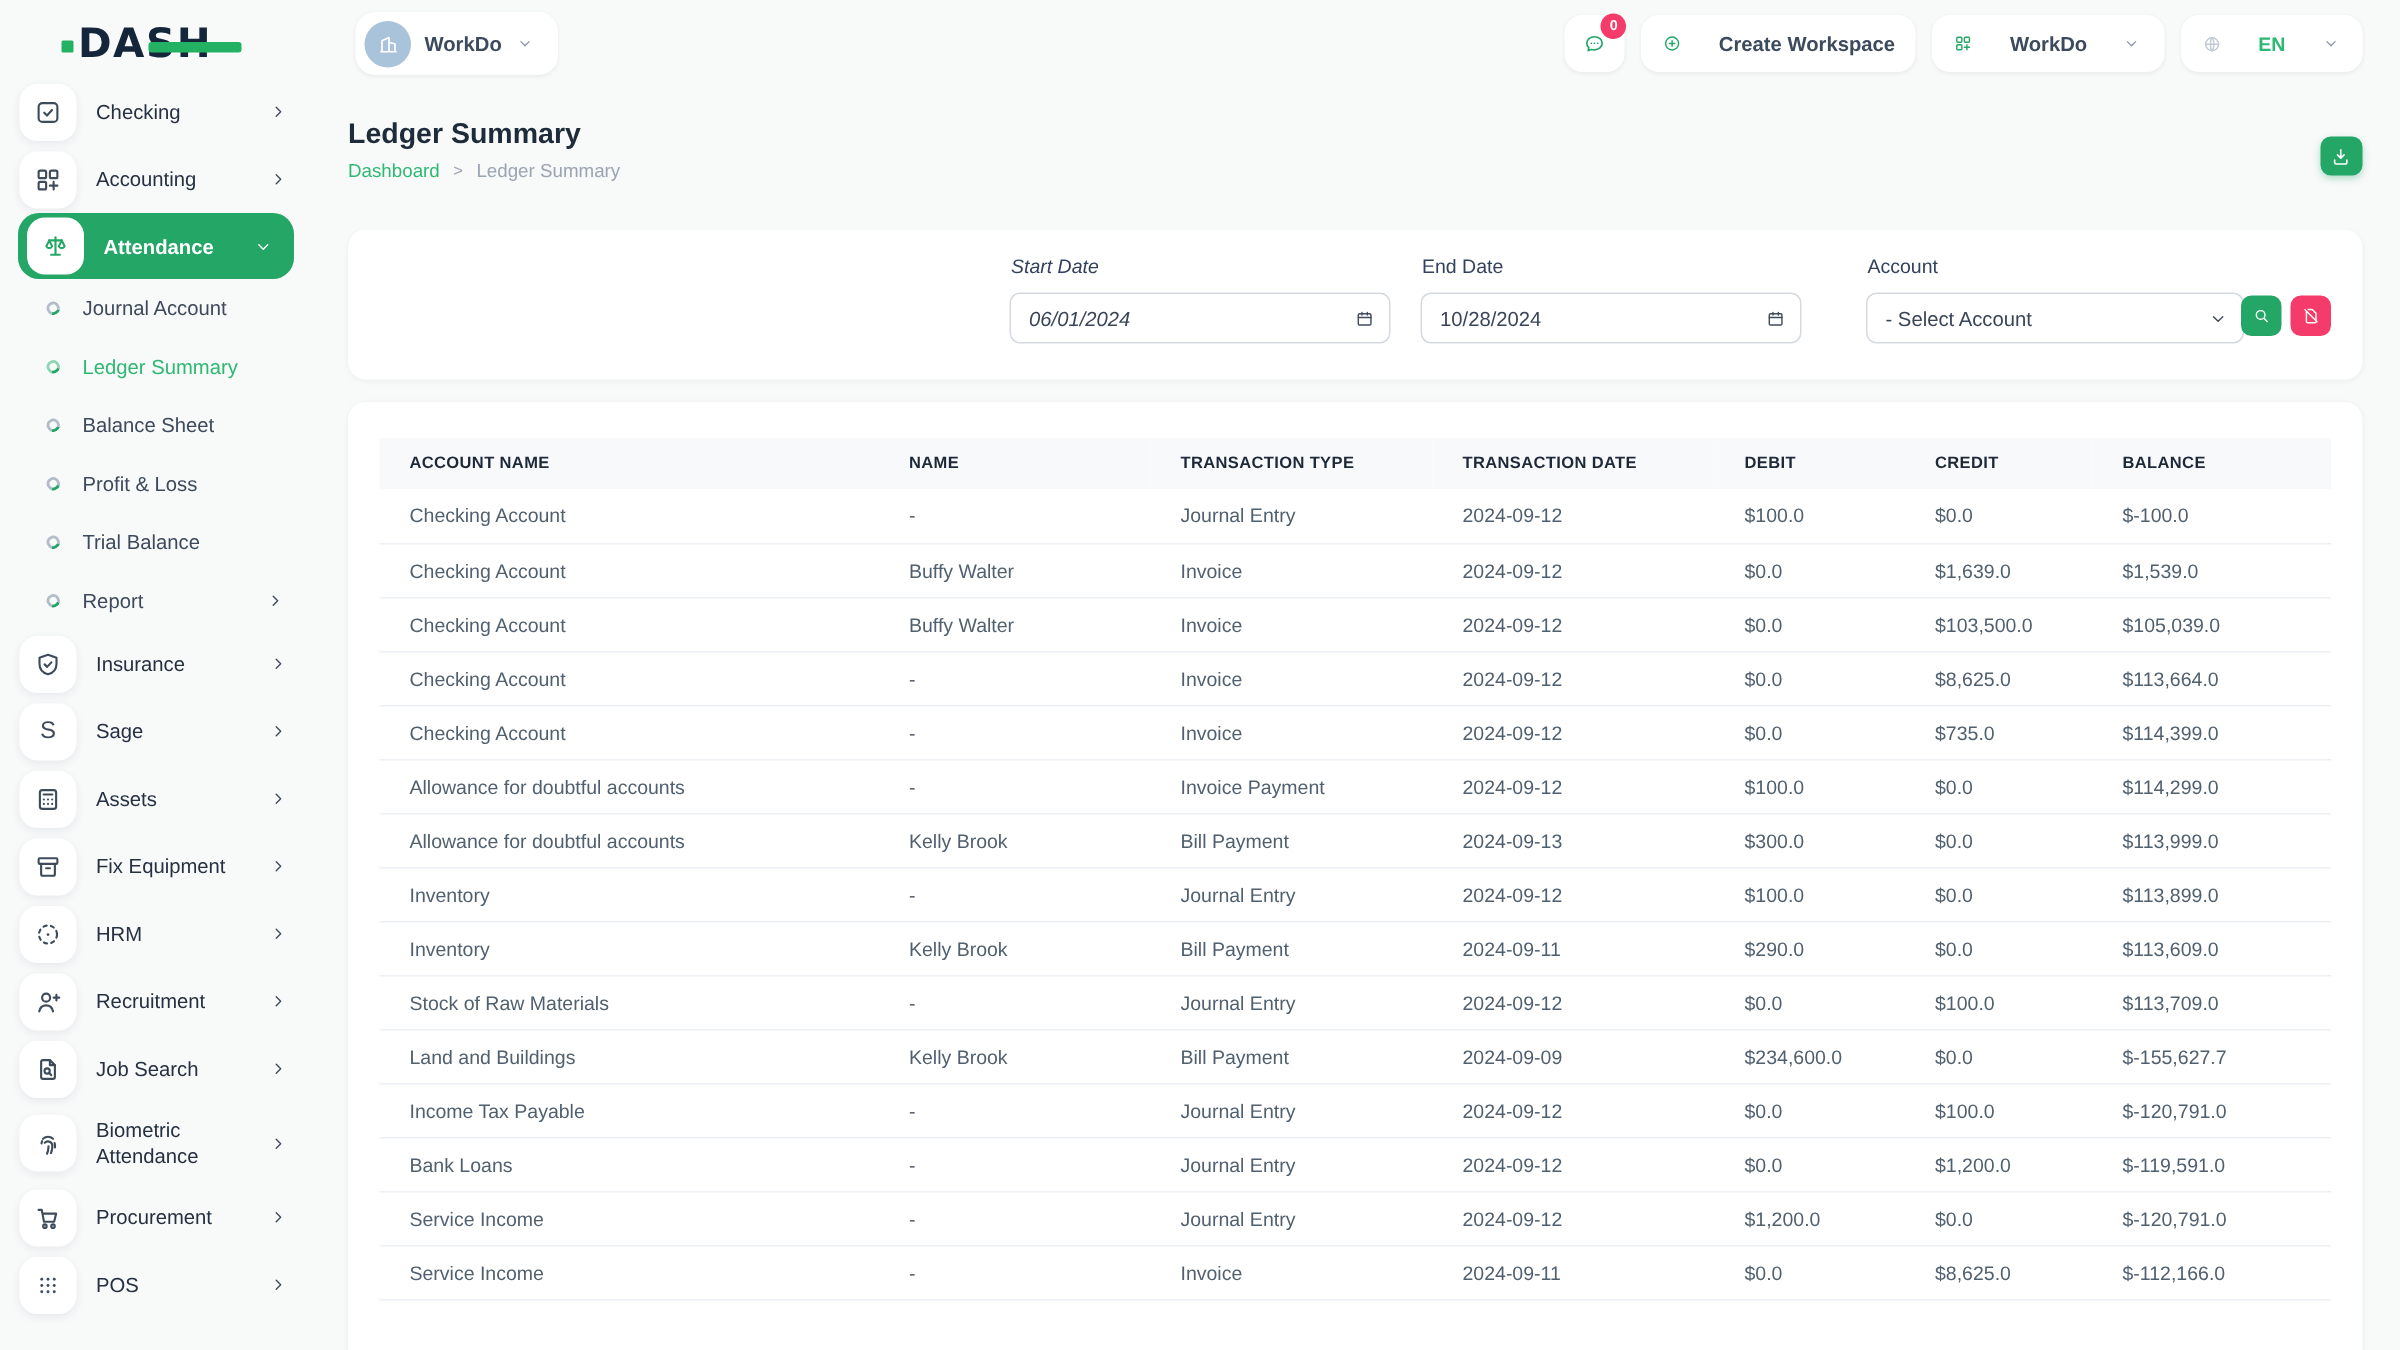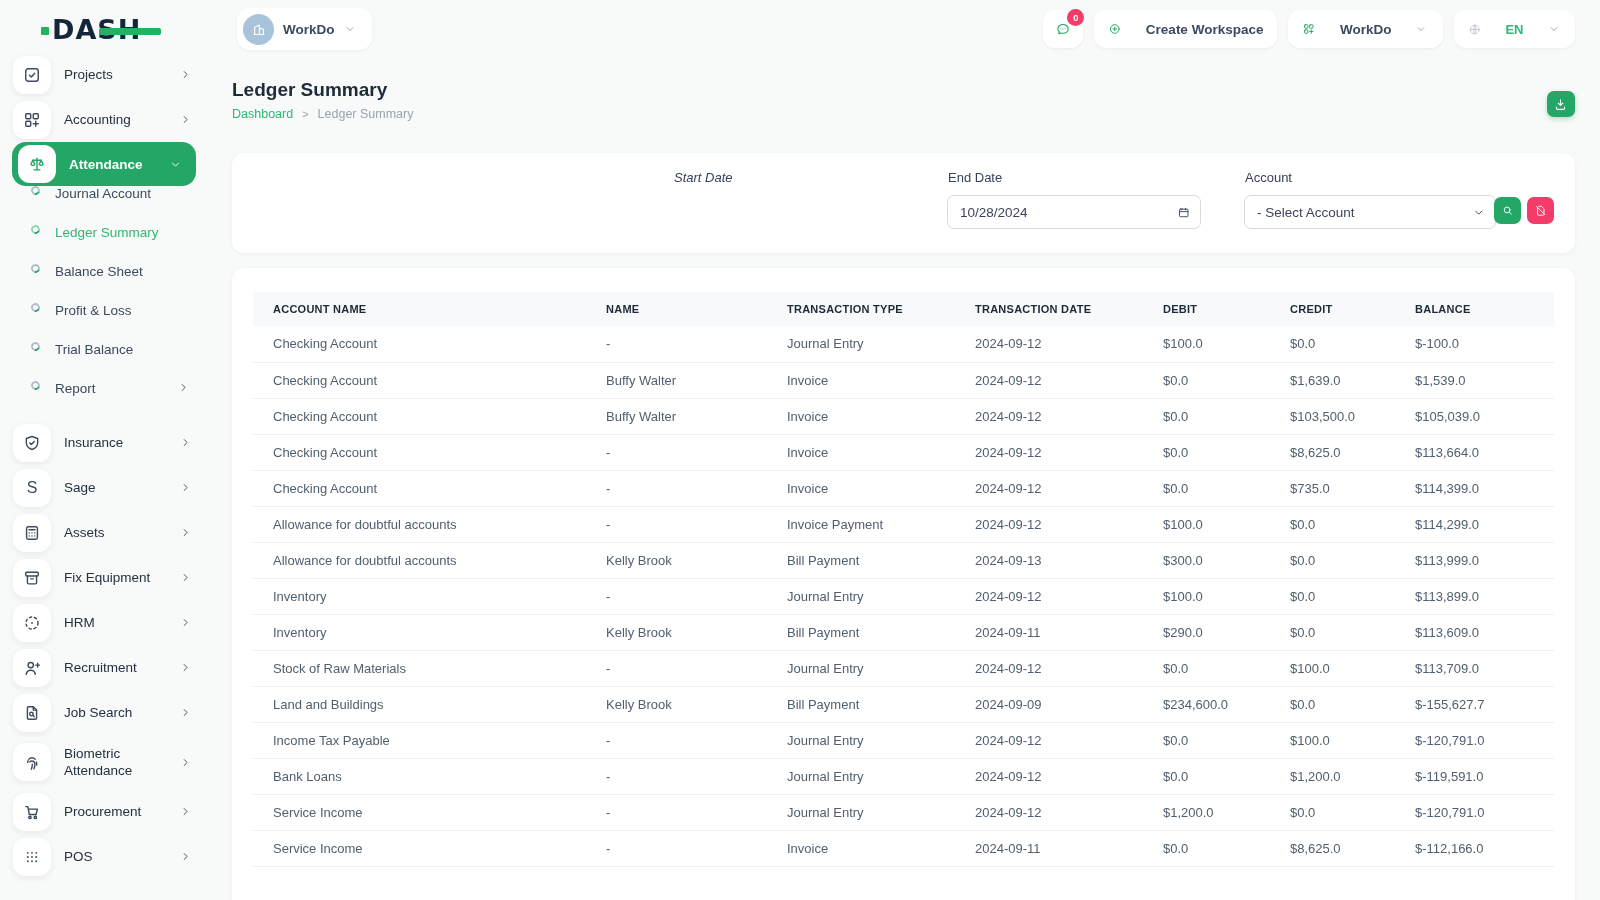--- a/index.html
+++ b/index.html
@@ -19,21 +19,21 @@
   .nav-ico { width:38px; height:38px; min-width:38px; background:#fff; border-radius:12px; box-shadow:0 2px 6px rgba(32,54,86,.08); display:flex; align-items:center; justify-content:center; color:#3e4b5b; }
   .nav-ico svg { width:20px; height:20px; }
   .s-glyph { font-size:16px; color:#3e4b5b; }
   .nav-label { margin-left:13px; font-size:13.5px; font-weight:500; color:#253041; flex:1; line-height:17px; }
   .nav-chev { display:flex; color:#3e4b5b; }
   .nav-chev svg { width:13px; height:13px; }
   .nav-item.active { background:#23a666; border-radius:14px; margin:0 16px 0 12px; padding:0 14px 0 6px; height:44px; }
   .nav-item.active .nav-ico { box-shadow:none; color:#23a666; }
   .nav-item.active .nav-label { color:#fff; font-weight:700; }
   .nav-item.active .nav-chev { color:#fff; }
-  .nav-sub { height:39px; display:flex; align-items:flex-start; padding:0 22px 0 31px; cursor:pointer; }
+  .nav-sub { height:39px; display:flex; align-items:center; padding:0 22px 0 31px; cursor:pointer; }
   .bullet { width:9px; height:9px; min-width:9px; border:2px solid #b3bdc9; border-bottom-color:#23a666; border-radius:50%; transform:rotate(-30deg); }
   .sub-label { margin-left:15px; font-size:13.5px; color:#3d4a5c; flex:1; }
   .nav-sub.active .sub-label { color:#2eb873; }
   .nav-sub.active .bullet { border-color:#8fd6b0; border-bottom-color:#23a666; }
 
   
   .main { position:absolute; left:212px; top:0; right:0; height:900px; }
   .pill-shadow { background:#fff; box-shadow:0 1px 3px rgba(16,24,40,.06); }
   .ws-pill { position:absolute; left:25px; top:8px; height:42px; border-radius:13px; display:flex; align-items:center; gap:9px; padding:0 12px 0 6px; cursor:pointer; }
   .ws-avatar { width:31px; height:31px; border-radius:50%; background:#a9c3da; display:flex; align-items:center; justify-content:center; color:#fff; }
@@ -93,21 +93,21 @@
       <span class="logo-bar"></span>
     </div>
     <div class="nav">
         <div class="nav-item">
           <span class="nav-ico">
             <svg viewBox="0 0 24 24" fill="none" stroke="currentColor" stroke-width="1.7" stroke-linecap="round" stroke-linejoin="round" style="width: 20px; height: 20px; display: block;">
               <rect x="4.5" y="4.5" width="15" height="15" rx="3"></rect>
               <path d="M9 12.2l2.2 2.2 4-4.4"></path>
             </svg>
           </span>
-          <span class="nav-label">Projects</span>
+          <span class="nav-label">Checking</span>
           <span class="nav-chev">
             <svg viewBox="0 0 24 24" fill="none" stroke="currentColor" stroke-width="1.7" stroke-linecap="round" stroke-linejoin="round" style="width: 13px; height: 13px; display: block;">
               <path d="M9.5 6.5l5.5 5.5-5.5 5.5"></path>
             </svg>
           </span>
         </div>
         <div class="nav-item">
           <span class="nav-ico">
             <svg viewBox="0 0 24 24" fill="none" stroke="currentColor" stroke-width="1.7" stroke-linecap="round" stroke-linejoin="round" style="width: 20px; height: 20px; display: block;">
               <rect x="4.5" y="4.5" width="6" height="6" rx="1.2"></rect>
@@ -405,20 +405,29 @@
           <svg viewBox="0 0 24 24" fill="none" stroke="currentColor" stroke-width="1.7" stroke-linecap="round" stroke-linejoin="round" style="width: 15px; height: 15px; display: block;">
             <path d="M12 4.5v8.5M8.5 10l3.5 3.5L15.5 10"></path>
             <path d="M5.5 15.5v2.5a1.8 1.8 0 0 0 1.8 1.8h9.4a1.8 1.8 0 0 0 1.8-1.8v-2.5"></path>
           </svg>
         </span>
     </div>
 
     <div class="filter-card">
       <div class="fgroup" id="fg-start">
         <div class="flabel">Start Date</div>
+        <div class="fbox">
+          <span>06/01/2024</span>
+          <span class="ico-r" style="display: flex; width: 1em;">
+              <svg viewBox="0 0 24 24" fill="none" stroke="currentColor" stroke-width="1.7" stroke-linecap="round" stroke-linejoin="round" style="width: 15px; height: 15px; display: block;">
+                <rect x="4.5" y="6" width="15" height="13.5" rx="1.5"></rect>
+                <path d="M4.5 10.5h15M8.8 4.5v3M15.2 4.5v3"></path>
+              </svg>
+            </span>
+        </div>
       </div>
       <div class="fgroup" id="fg-end">
         <div class="flabel">End Date</div>
         <div class="fbox">
           <span>10/28/2024</span>
           <span class="ico-r" style="display: flex; width: 1em;">
               <svg viewBox="0 0 24 24" fill="none" stroke="currentColor" stroke-width="1.7" stroke-linecap="round" stroke-linejoin="round" style="width: 15px; height: 15px; display: block;">
                 <rect x="4.5" y="6" width="15" height="13.5" rx="1.5"></rect>
                 <path d="M4.5 10.5h15M8.8 4.5v3M15.2 4.5v3"></path>
               </svg>

